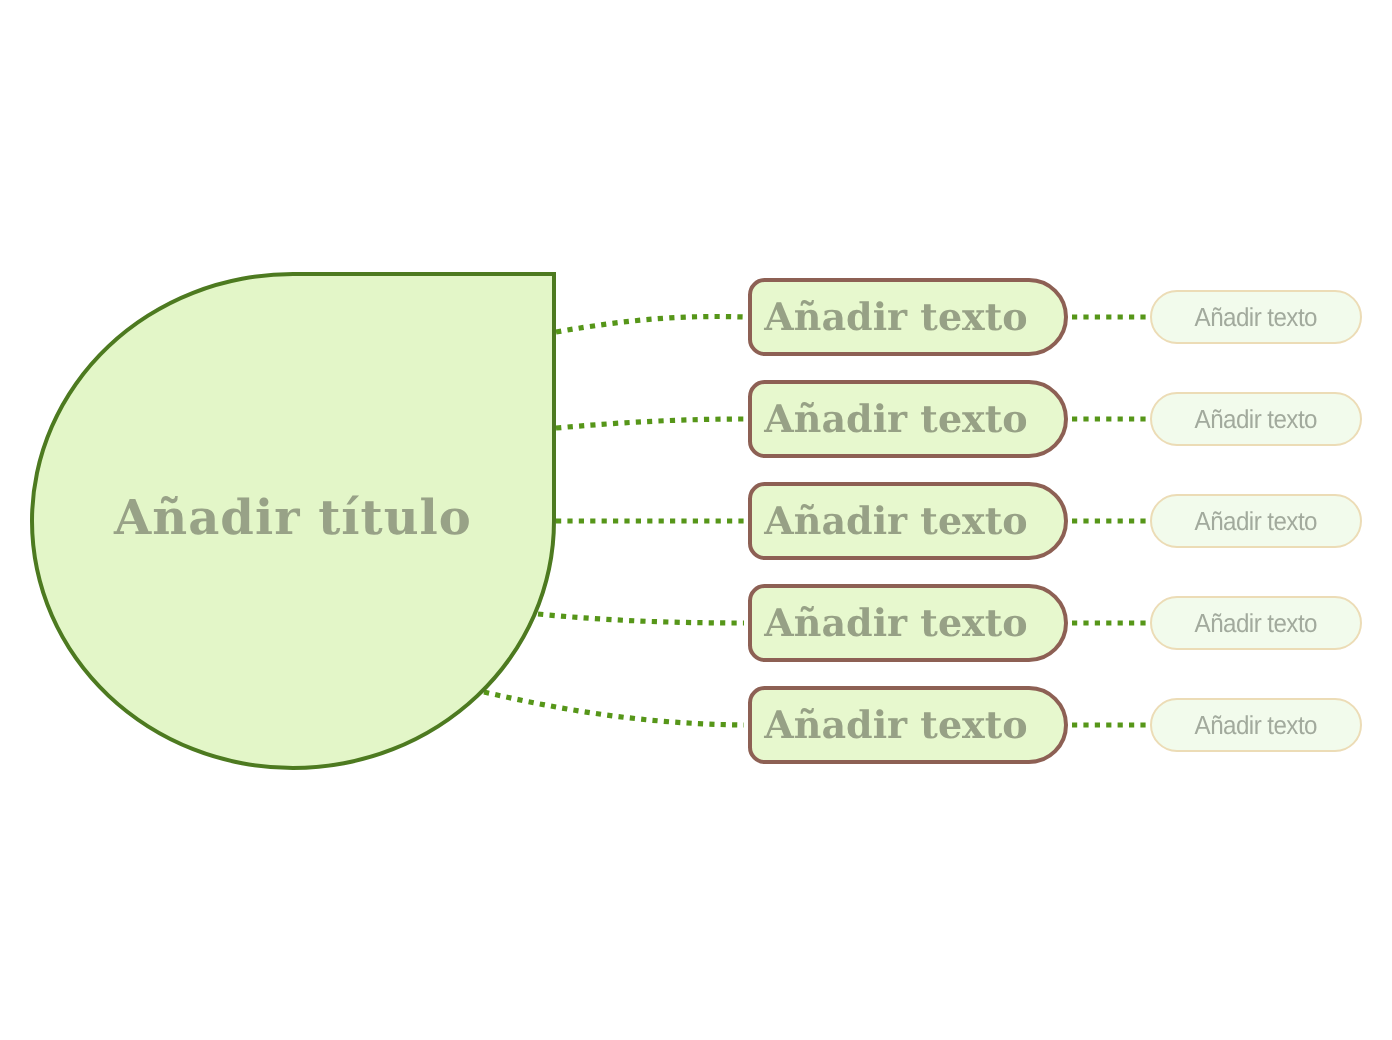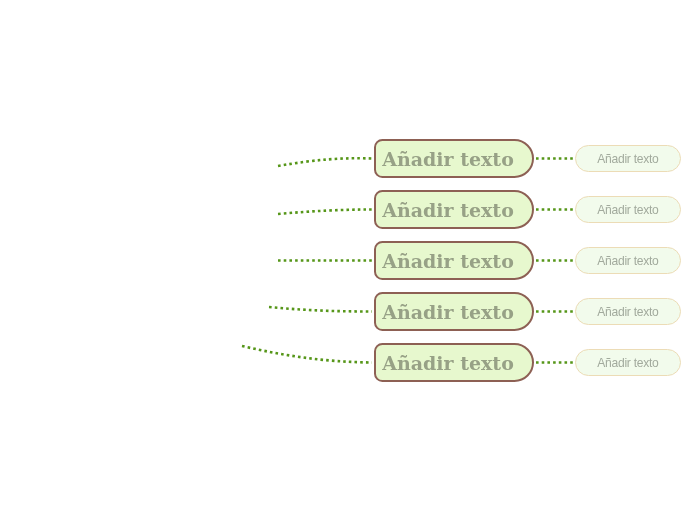--- a/index.html
+++ b/index.html
@@ -113,20 +113,23 @@
       <path d="M269,307 C305,310.5 338,311.5 372,311.5"></path>
       <path d="M242,346 C285,356 325,362 372,362.5"></path>
       <path d="M536,158.5 L573,158.5"></path>
       <path d="M536,209.5 L573,209.5"></path>
       <path d="M536,260.5 L573,260.5"></path>
       <path d="M536,311.5 L573,311.5"></path>
       <path d="M536,362.5 L573,362.5"></path>
     </g>
   </svg>
 
+  <div class="root-shape">
+    <span class="root-label">Añadir título</span>
+  </div>
 
   <div class="branch-node bn-1">
     <span class="branch-label">Añadir texto</span>
   </div>
   <div class="branch-node bn-2">
     <span class="branch-label">Añadir texto</span>
   </div>
   <div class="branch-node bn-3">
     <span class="branch-label">Añadir texto</span>
   </div>

